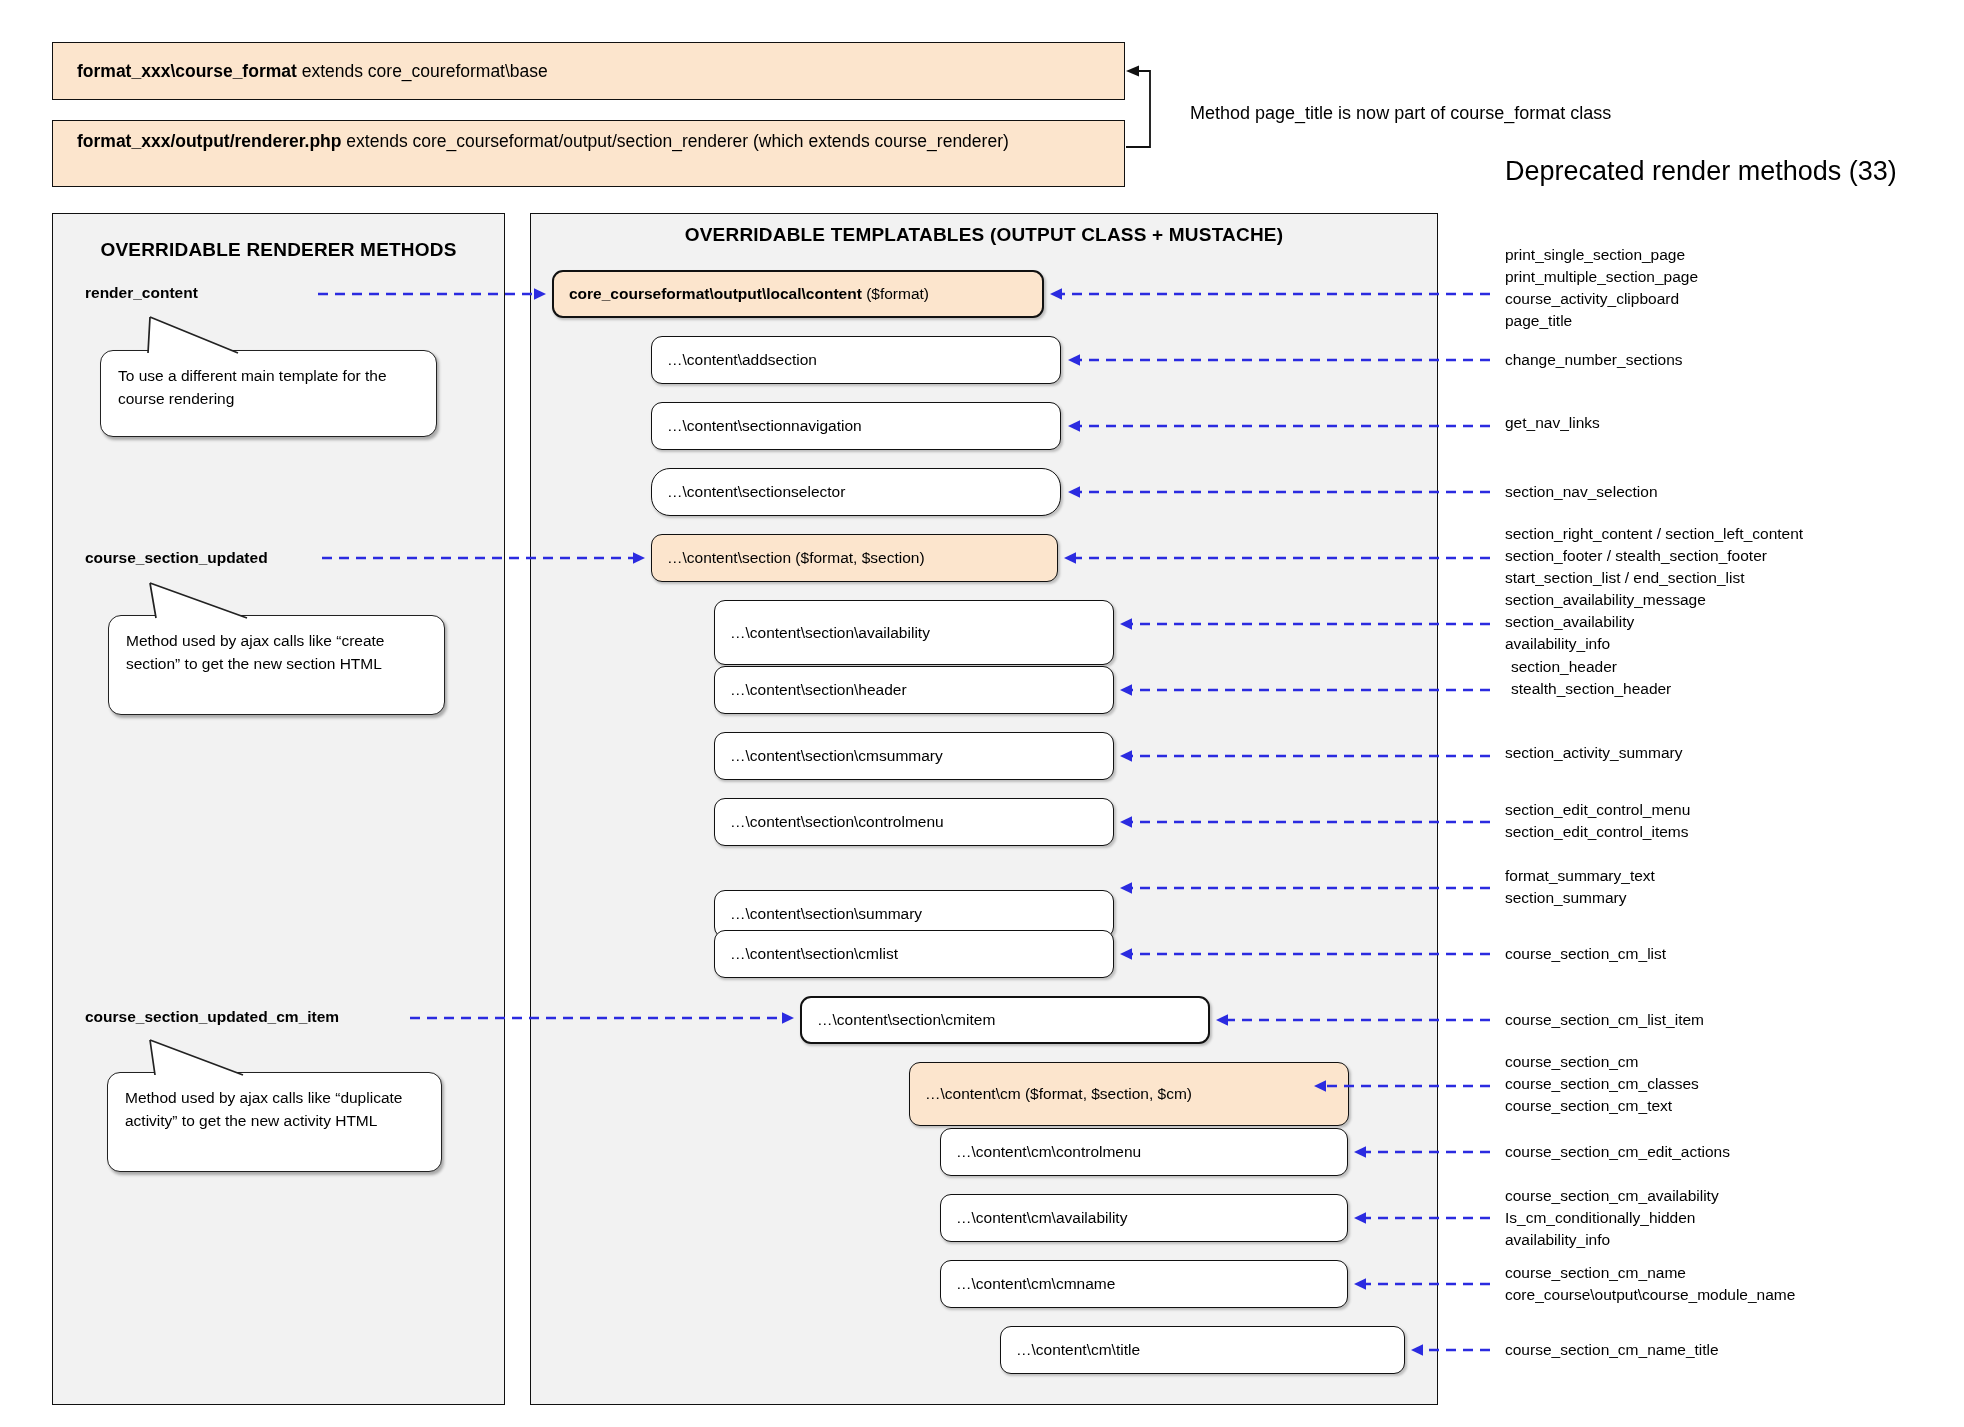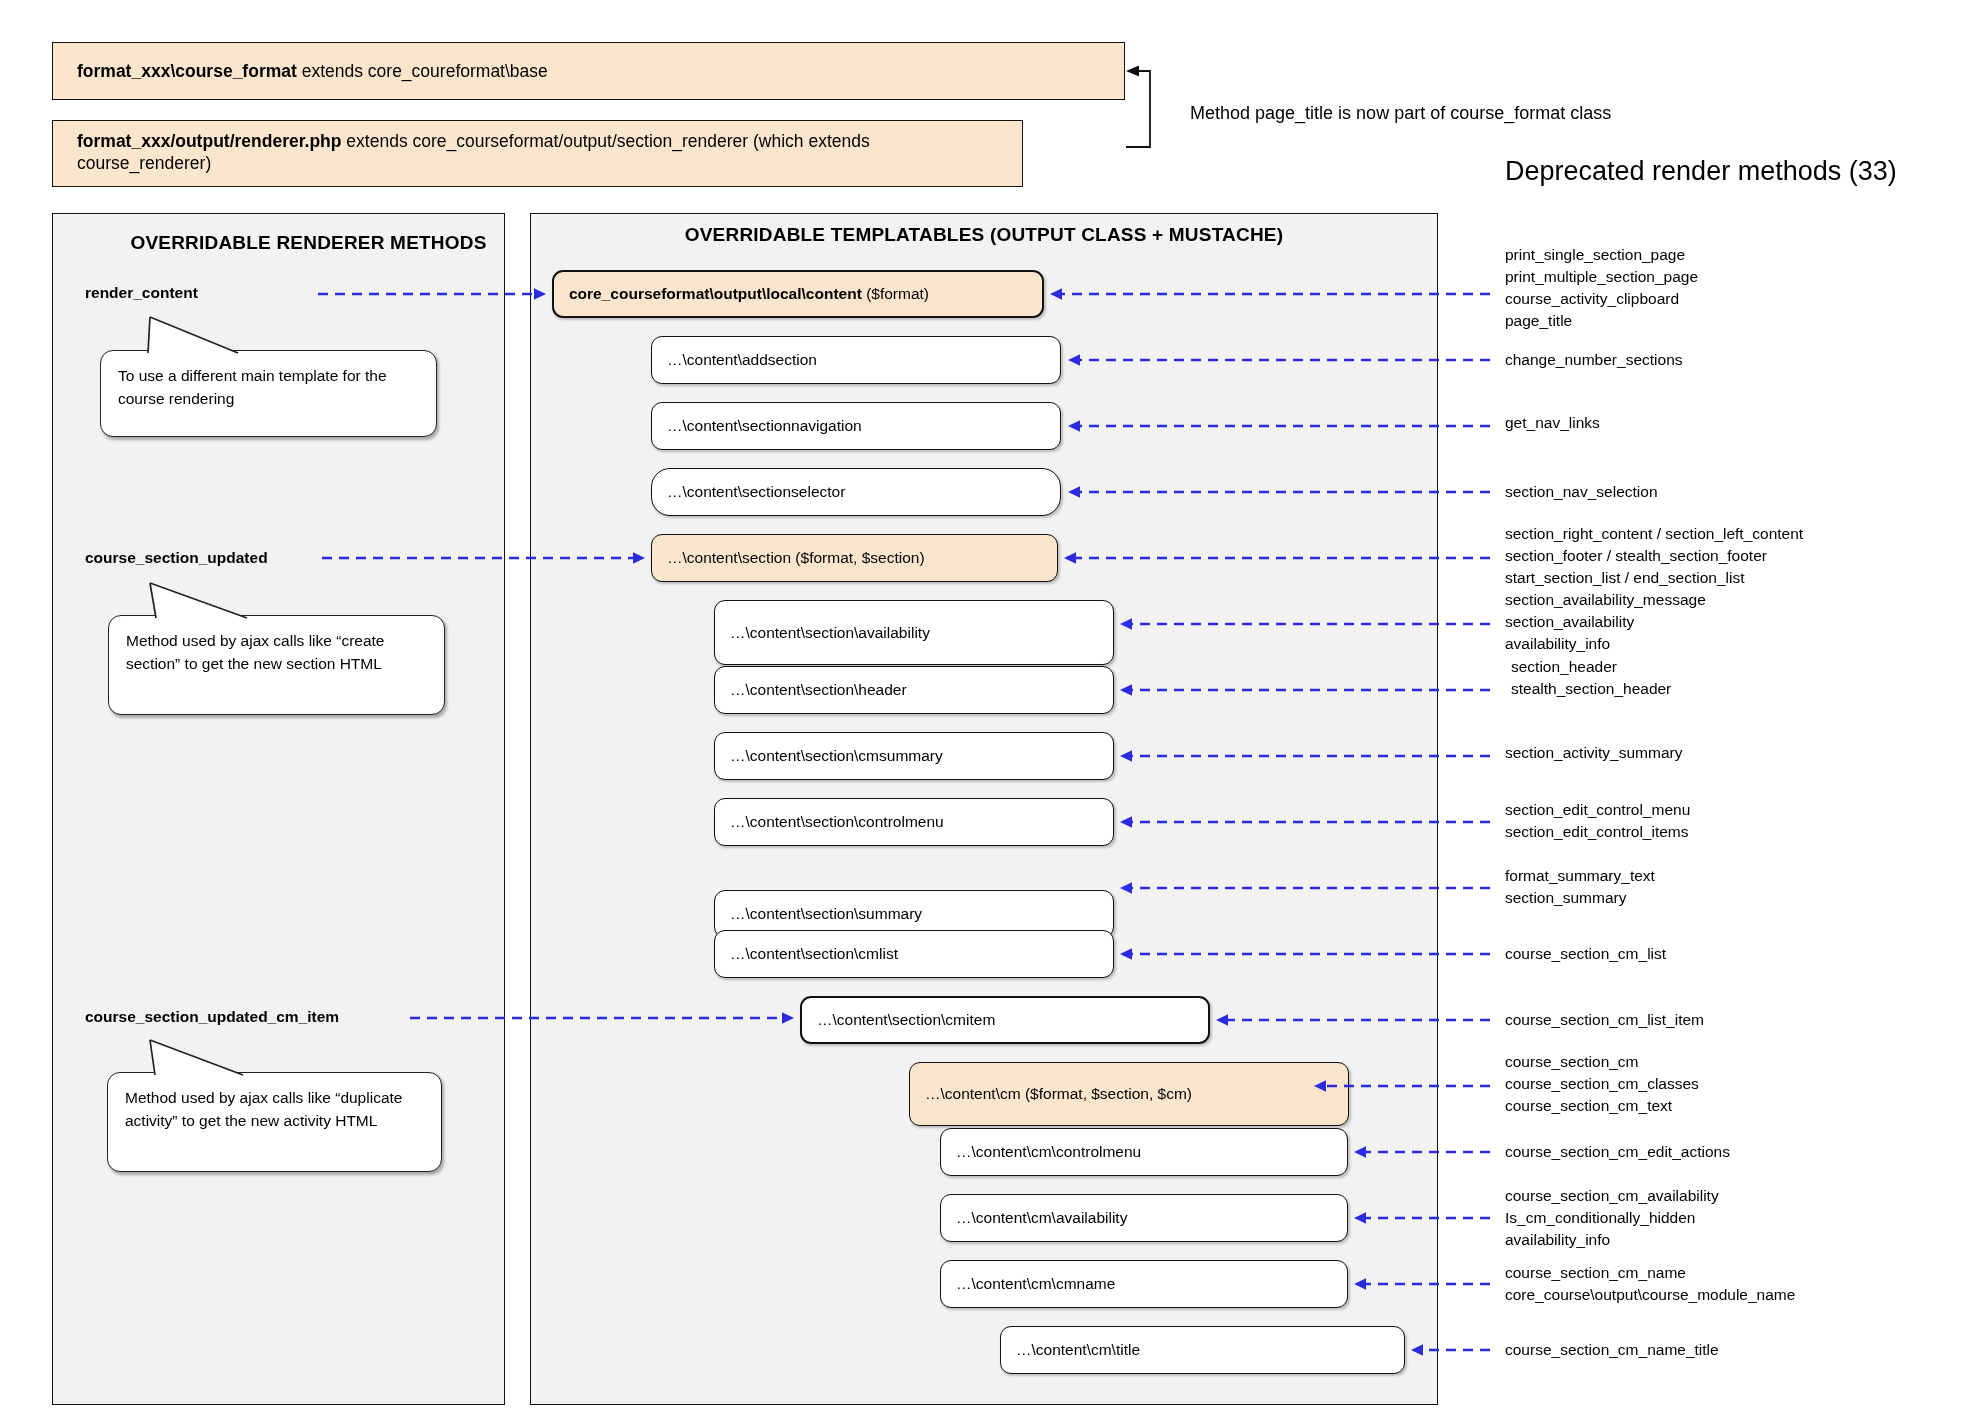--- a/index.html
+++ b/index.html
@@ -47,30 +47,30 @@
   #overlay{position:absolute;left:0;top:0;z-index:5;pointer-events:none;}
 </style>
 </head>
 <body>
 
 <div class="top-box" style="left:52px;top:42px;width:1073px;height:58px;">
   <span class="inner">
     <span class="b">format_xxx\course_format</span><span> extends core_coureformat\base</span>
   </span>
 </div>
-<div class="top-box" style="left:52px;top:120px;width:971px;height:67px;align-items:flex-start;">
+<div class="top-box" style="left:52px;top:120px;width:1073px;height:67px;align-items:flex-start;">
   <span class="inner">
     <span class="b">format_xxx/output/renderer.php</span><span> extends core_courseformat/output/section_renderer (which extends course_renderer)</span>
   </span>
 </div>
 <div class="note" style="left:1190px;top:103px;">Method page_title is now part of course_format class</div>
 <div class="dep-title" style="left:1505px;top:156px;">Deprecated render methods (33)</div>
 
 <div class="panel" style="left:52px;top:213px;width:453px;height:1192px;"></div>
-<div class="panel-title" style="left:52px;top:232px;width:453px;padding-left:30px;">OVERRIDABLE RENDERER METHODS</div>
+<div class="panel-title" style="left:52px;top:239px;width:453px;">OVERRIDABLE RENDERER METHODS</div>
 
 <div class="panel" style="left:530px;top:213px;width:908px;height:1192px;"></div>
 <div class="panel-title" style="left:530px;top:224px;width:908px;">OVERRIDABLE TEMPLATABLES (OUTPUT CLASS + MUSTACHE)</div>
 
 <div id="built">
     <div class="box orange thick" style="left: 552px; top: 270px; width: 492px; height: 48px;">
       <span class="b">core_courseformat\output\local\content</span>
       <span style="white-space: pre;"> ($format)</span>
     </div>
     <div class="box " style="left: 651px; top: 336px; width: 410px; height: 48px;">

